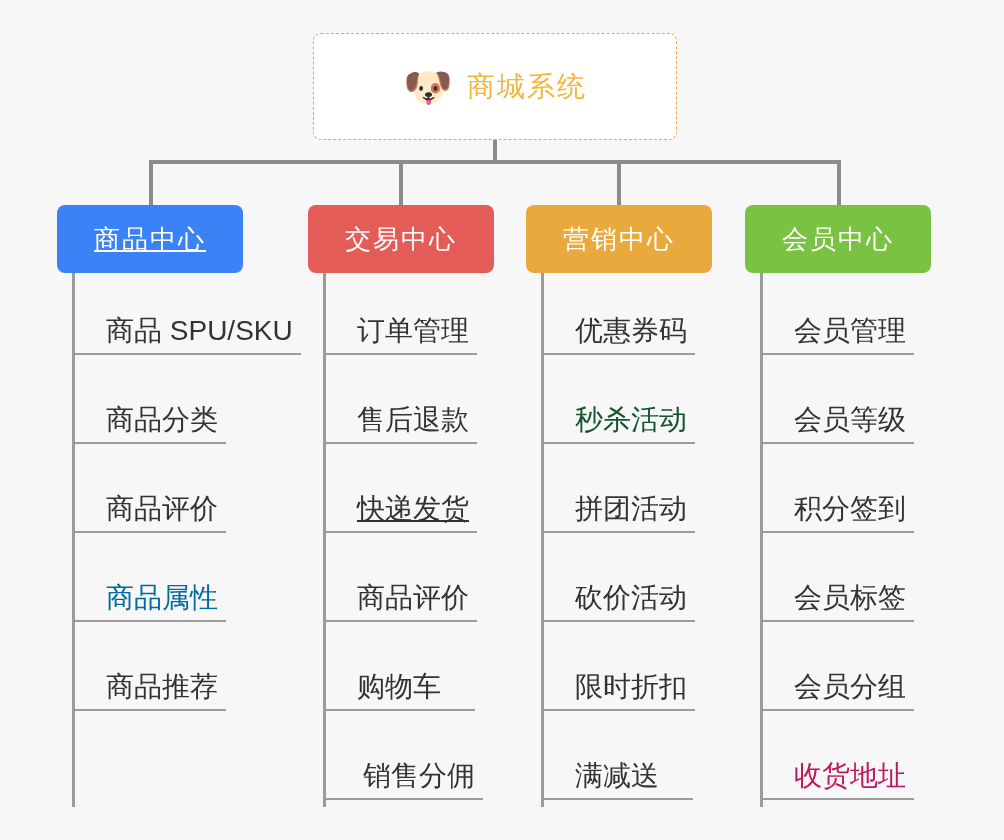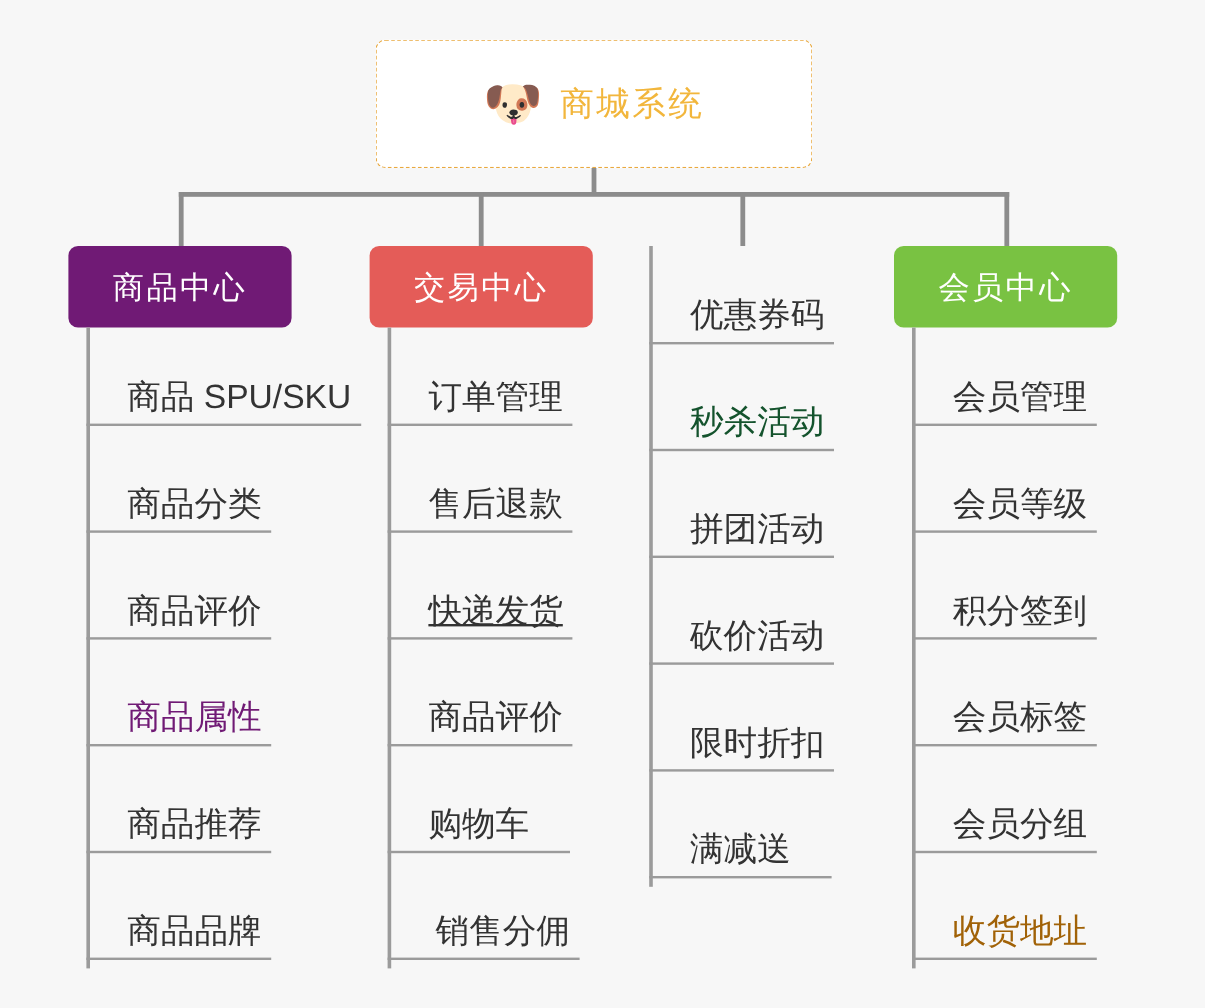--- a/index.html
+++ b/index.html
@@ -139,42 +139,39 @@
   </div>
 
   <div class="conn conn-v-root" style="background: rgb(140, 140, 140);"></div>
   <div class="conn conn-bus" style="background: rgb(140, 140, 140);"></div>
   <div class="conn conn-drop" style="left: 149px; background: rgb(140, 140, 140);"></div>
   <div class="conn conn-drop" style="left: 399px; background: rgb(140, 140, 140);"></div>
   <div class="conn conn-drop" style="left: 617px; background: rgb(140, 140, 140);"></div>
   <div class="conn conn-drop" style="left: 837px; background: rgb(140, 140, 140);"></div>
 
   <div class="column" style="left:57px;">
-    <div class="col-header" style="background: #701a75;">
+    <div class="col-header" style="background: #3b82f6; text-decoration: underline;">
       <span>商品中心</span>
     </div>
     <div class="col-body">
       <div class="trunk" style="height: 534px; background: rgb(155, 155, 155);"></div>
       <div class="leaf">
           <span class="leaf-label" style="border-bottom-color: rgb(155, 155, 155); color: rgb(51, 51, 51);">商品 SPU/SKU</span>
         </div>
       <div class="leaf">
           <span class="leaf-label" style="border-bottom-color: rgb(155, 155, 155); color: rgb(51, 51, 51);">商品分类</span>
         </div>
       <div class="leaf">
           <span class="leaf-label" style="border-bottom-color: rgb(155, 155, 155); color: rgb(51, 51, 51);">商品评价</span>
         </div>
       <div class="leaf">
-          <span class="leaf-label" style="border-bottom-color: rgb(155, 155, 155); color: #701a75;">商品属性</span>
+          <span class="leaf-label" style="border-bottom-color: rgb(155, 155, 155); color: #0369a1;">商品属性</span>
         </div>
       <div class="leaf">
           <span class="leaf-label" style="border-bottom-color: rgb(155, 155, 155); color: rgb(51, 51, 51);">商品推荐</span>
-        </div>
-      <div class="leaf">
-          <span class="leaf-label" style="border-bottom-color: rgb(155, 155, 155); color: rgb(51, 51, 51);">商品品牌</span>
         </div>
     </div>
   </div>
 
   <div class="column" style="left:308px;">
     <div class="col-header" style="background: rgb(228, 92, 88);">
       <span>交易中心</span>
     </div>
     <div class="col-body">
       <div class="trunk" style="height: 534px; background: rgb(155, 155, 155);"></div>
@@ -193,20 +190,23 @@
       <div class="leaf">
           <span class="leaf-label" style="border-bottom-color: rgb(155, 155, 155); color: rgb(51, 51, 51);">购物车</span>
         </div>
       <div class="leaf">
           <span class="leaf-label" style="border-bottom-color: rgb(155, 155, 155); color: rgb(51, 51, 51); padding-left: 40px;">销售分佣</span>
         </div>
     </div>
   </div>
 
   <div class="column" style="left:526px;">
+    <div class="col-header" style="background: rgb(234, 169, 60);">
+      <span>营销中心</span>
+    </div>
     <div class="col-body">
       <div class="trunk" style="height: 534px; background: rgb(155, 155, 155);"></div>
       <div class="leaf">
           <span class="leaf-label" style="border-bottom-color: rgb(155, 155, 155); color: rgb(51, 51, 51);">优惠券码</span>
         </div>
       <div class="leaf">
           <span class="leaf-label" style="border-bottom-color: rgb(155, 155, 155); color: #14532d;">秒杀活动</span>
         </div>
       <div class="leaf">
           <span class="leaf-label" style="border-bottom-color: rgb(155, 155, 155); color: rgb(51, 51, 51);">拼团活动</span>
@@ -238,18 +238,18 @@
       <div class="leaf">
           <span class="leaf-label" style="border-bottom-color: rgb(155, 155, 155); color: rgb(51, 51, 51);">积分签到</span>
         </div>
       <div class="leaf">
           <span class="leaf-label" style="border-bottom-color: rgb(155, 155, 155); color: rgb(51, 51, 51);">会员标签</span>
         </div>
       <div class="leaf">
           <span class="leaf-label" style="border-bottom-color: rgb(155, 155, 155); color: rgb(51, 51, 51);">会员分组</span>
         </div>
       <div class="leaf">
-          <span class="leaf-label" style="border-bottom-color: rgb(155, 155, 155); color: #a16207;">收货地址</span>
+          <span class="leaf-label" style="border-bottom-color: rgb(155, 155, 155); color: #be185d;">收货地址</span>
         </div>
     </div>
   </div>
 
 </div>
 
 </body></html>

